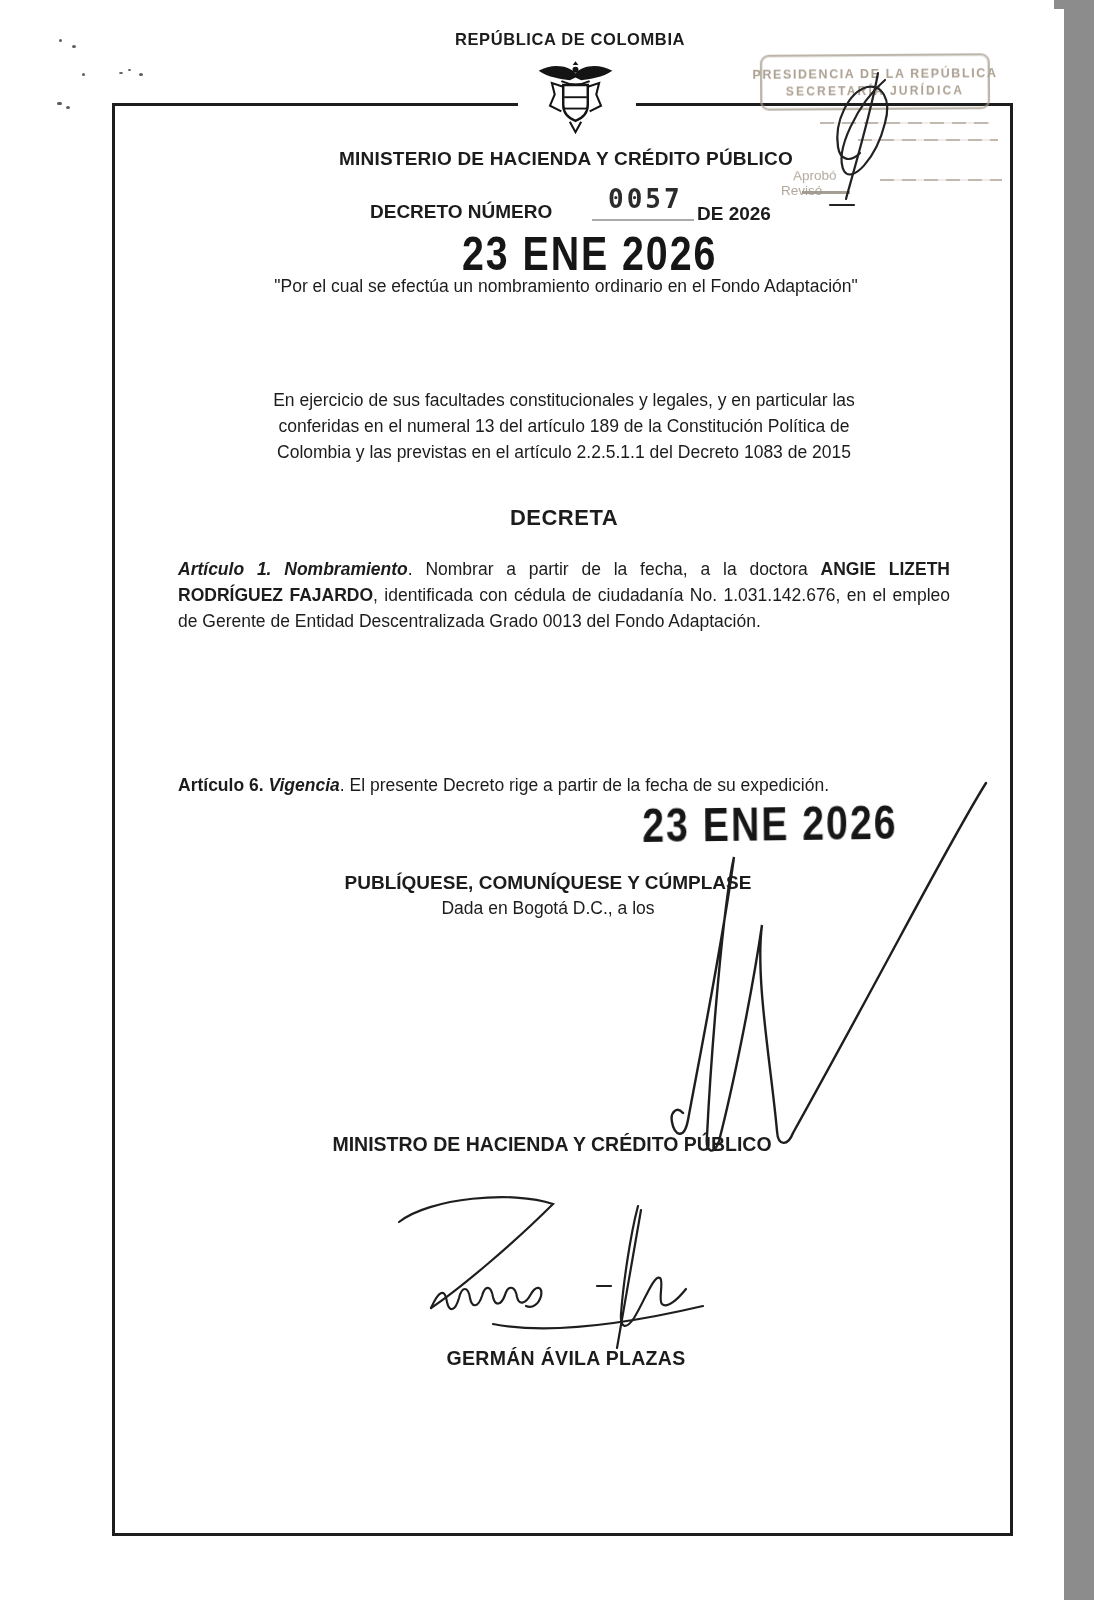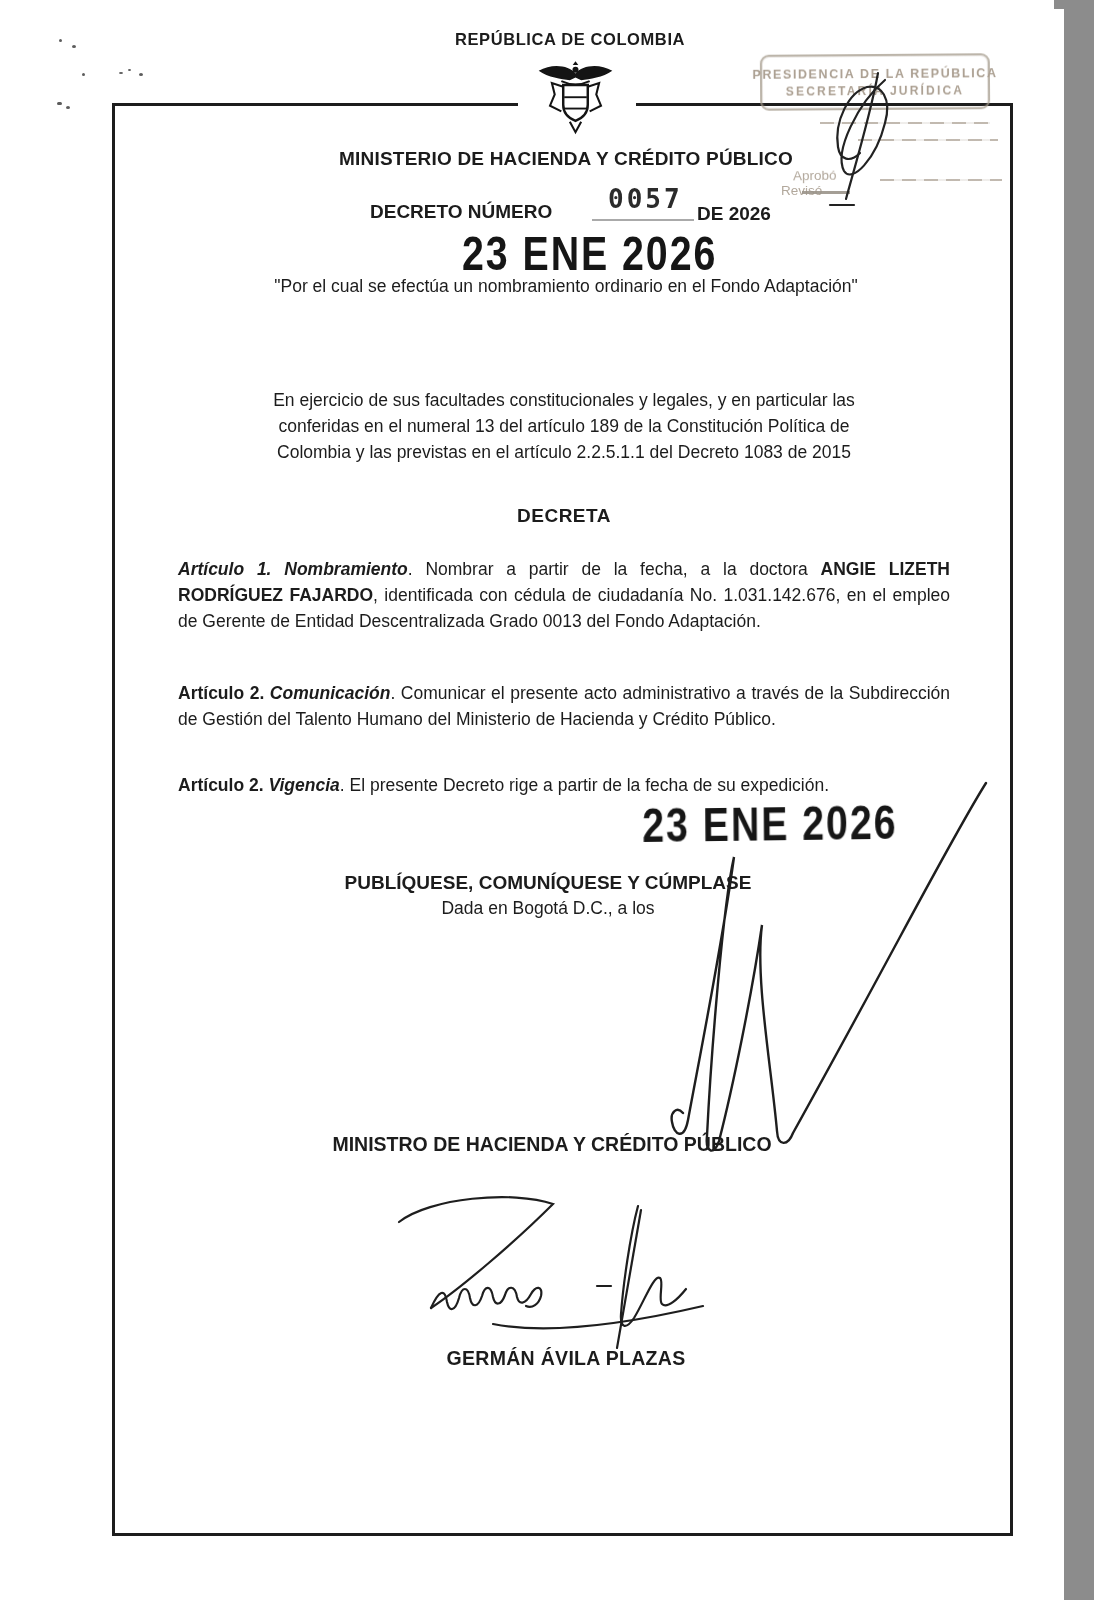--- a/index.html
+++ b/index.html
@@ -27,21 +27,21 @@
   .date-stamp{
     font-size:41px;font-weight:bold;letter-spacing:2px;color:#161616;
     transform:scale(.96,1.18);transform-origin:left top;filter:blur(.45px);
     white-space:nowrap;z-index:4;
   }
   .stamp1{left:462px;top:226px;}
   .stamp2{left:642px;top:798px;transform:scale(.96,1.18) rotate(-.6deg);}
   .subject{left:566px;top:276px;font-size:17.5px;white-space:nowrap;z-index:3;}
   .president{left:566px;top:341px;font-size:19px;font-weight:bold;letter-spacing:.2px;white-space:nowrap;z-index:3;}
   .powers{left:564px;top:387px;font-size:17.5px;line-height:26px;text-align:center;white-space:nowrap;z-index:3;}
-  .decreta{left:564px;top:505px;font-size:19px;font-weight:bold;letter-spacing:.5px;white-space:nowrap;z-index:3;}
+  .decreta{left:564px;top:505px;font-size:22px;font-weight:bold;letter-spacing:.5px;white-space:nowrap;z-index:3;}
   .article{left:178px;width:772px;font-size:17.5px;line-height:26px;text-align:justify;z-index:3;}
   .art1{top:556px;}
   .art2{top:680px;}
   .art3{top:772px;width:772px;}
   .publish{left:548px;top:872px;font-size:19px;font-weight:bold;white-space:nowrap;z-index:3;}
   .given{left:548px;top:898px;font-size:17.5px;white-space:nowrap;z-index:3;}
   .minister-title{left:552px;top:1133px;font-size:19.5px;font-weight:bold;white-space:nowrap;z-index:3;}
   .minister-name{left:566px;top:1347px;font-size:19.5px;font-weight:bold;letter-spacing:.3px;white-space:nowrap;z-index:6;}
   
   .stamp-box{
@@ -128,23 +128,22 @@
 
   <div class="abs powers centered">
     <div>En ejercicio de sus facultades constitucionales y legales, y en particular las</div>
     <div>conferidas en el numeral 13 del artículo 189 de la Constitución Política de</div>
     <div>Colombia y las previstas en el artículo 2.2.5.1.1 del Decreto 1083 de 2015</div>
   </div>
   <div class="abs decreta centered">DECRETA</div>
 
   <div class="abs article art1"><b><i>Artículo 1. Nombramiento</i></b><span>. Nombrar a partir de la fecha, a la doctora </span><b>ANGIE LIZETH RODRÍGUEZ FAJARDO</b><span>, identificada con cédula de ciudadanía No. 1.031.142.676, en el empleo de Gerente de Entidad Descentralizada Grado 0013 del Fondo Adaptación.</span></div>
 
-  <div class="abs article art2"><b>Artículo 2.</b><span> </span><b><i>Comunicación</i></b><span>. Comunicar el presente acto administrativo a través de la Subdirección de Gestión del Talento Humano del Ministerio de Hacienda y Crédito Público.</span></div>
 
-  <div class="abs article art3"><b>Artículo 2.</b><span> </span><b><i>Vigencia</i></b><span>. El presente Decreto rige a partir de la fecha de su expedición.</span></div>
+  <div class="abs article art3"><b>Artículo 6.</b><span> </span><b><i>Vigencia</i></b><span>. El presente Decreto rige a partir de la fecha de su expedición.</span></div>
 
   <div class="abs date-stamp stamp2">23 ENE 2026</div>
   <div class="abs publish centered">PUBLÍQUESE, COMUNÍQUESE Y CÚMPLASE</div>
   <div class="abs given centered">Dada en Bogotá D.C., a los</div>
 
   <svg class="sig" style="left:655px;top:765px;" width="345" height="395" viewBox="0 0 345 395">
     <path d="M331 18 C295 75 238 188 138 368 C133 381 123 382 122 366 C116 300 100 212 107 160 C97 228 78 322 64 376 C60 390 50 389 52 371 C56 290 68 140 79 92 C68 175 45 290 33 355 C29 376 19 370 17 357 C15 347 22 341 28 348" fill="none" stroke="#1e1e1e" stroke-width="2.4" stroke-linecap="round"></path>
   </svg>
 
   <div class="abs minister-title centered">MINISTRO DE HACIENDA Y CRÉDITO PÚBLICO</div>

